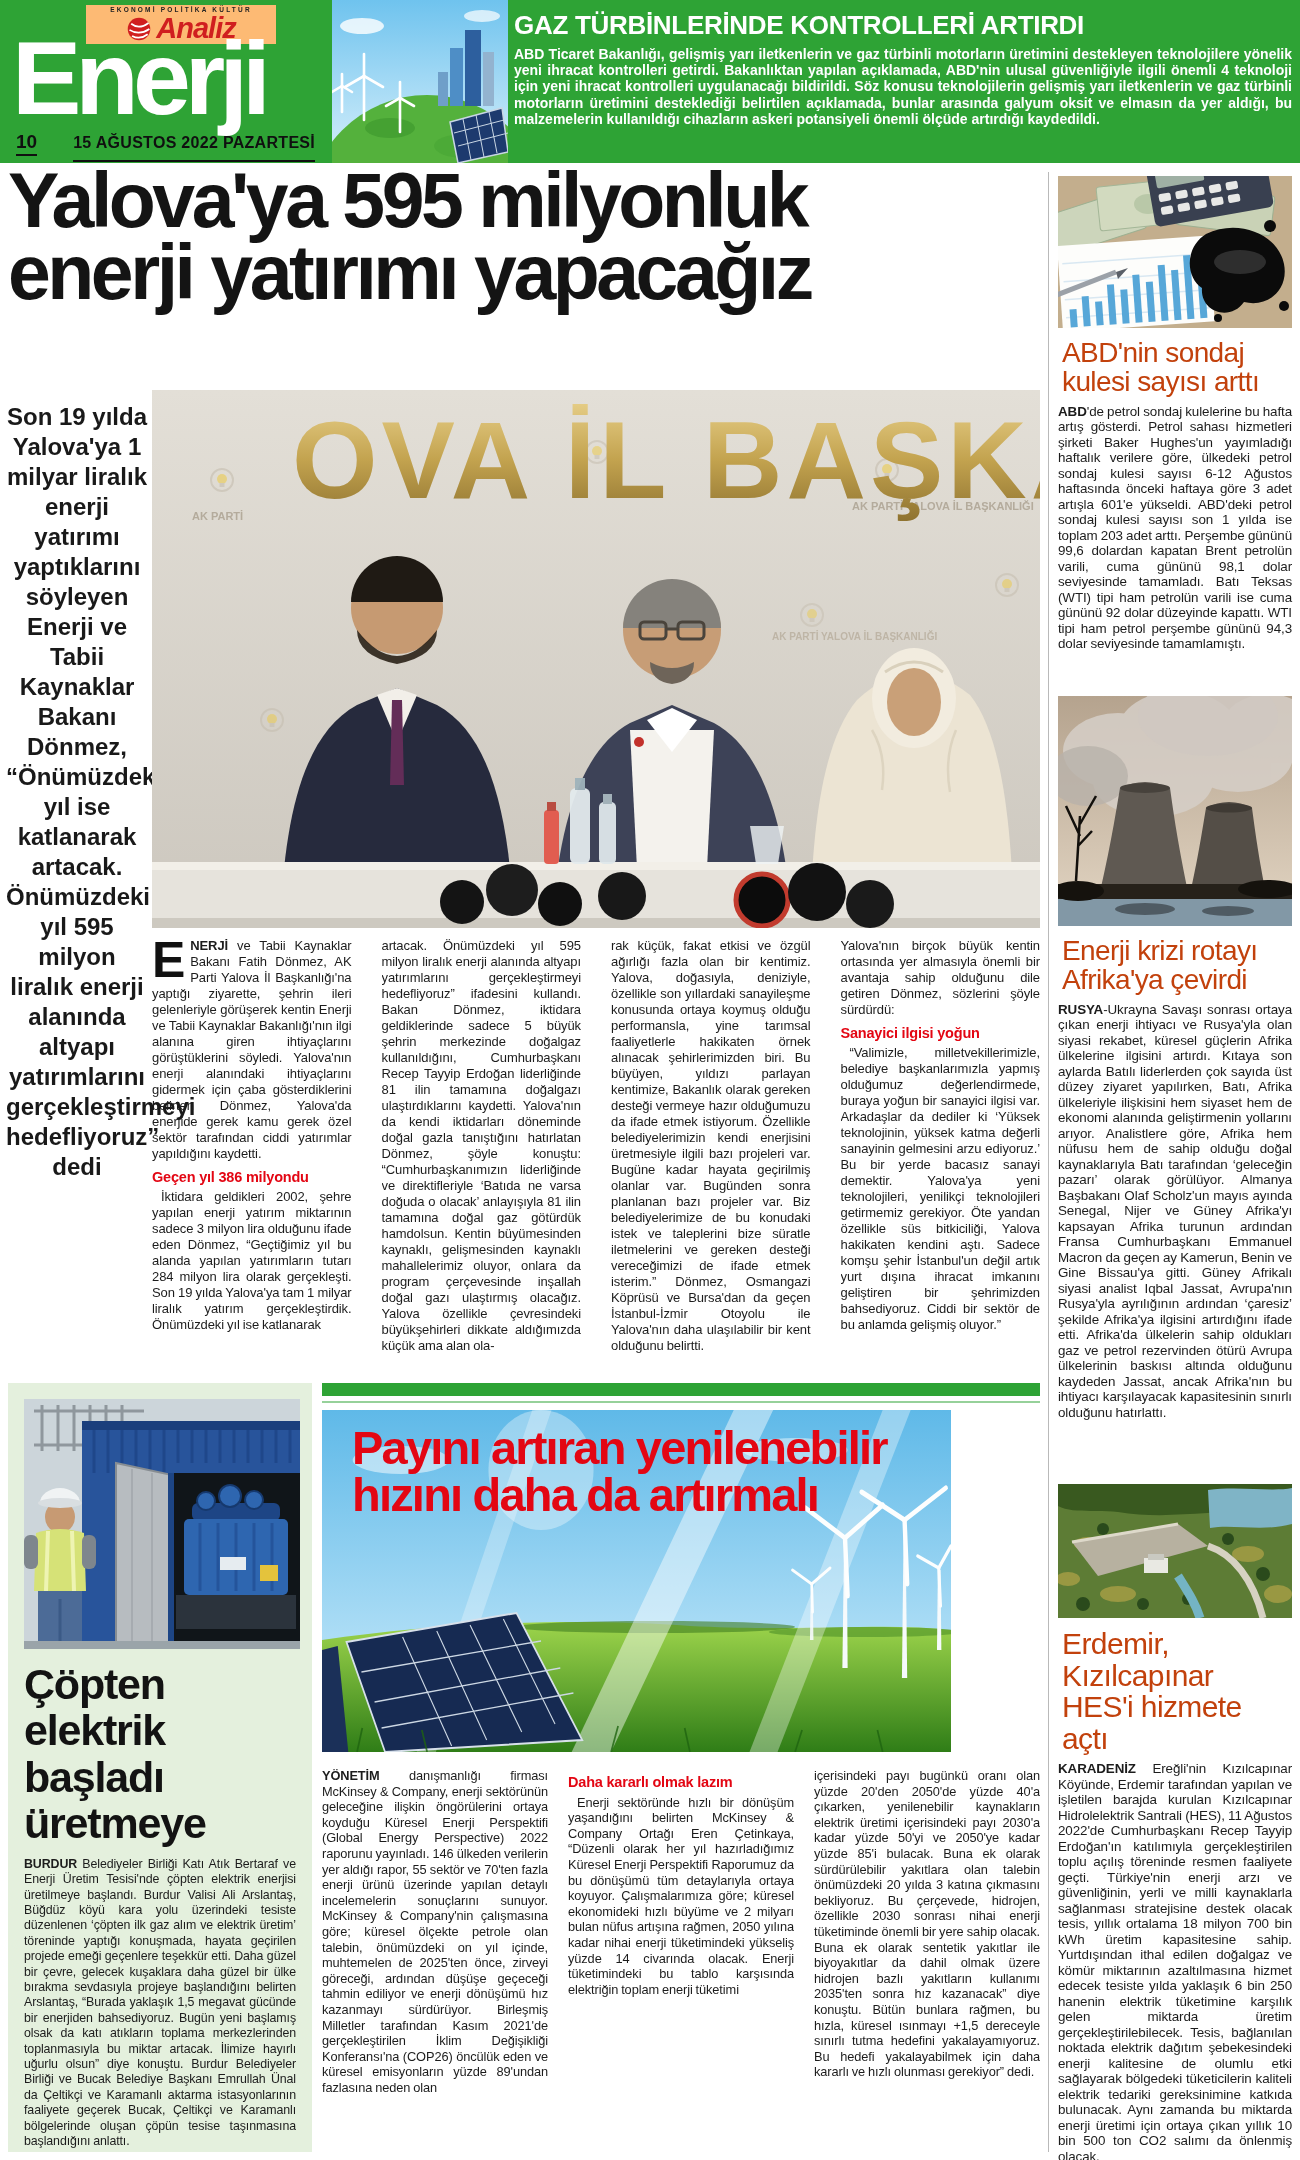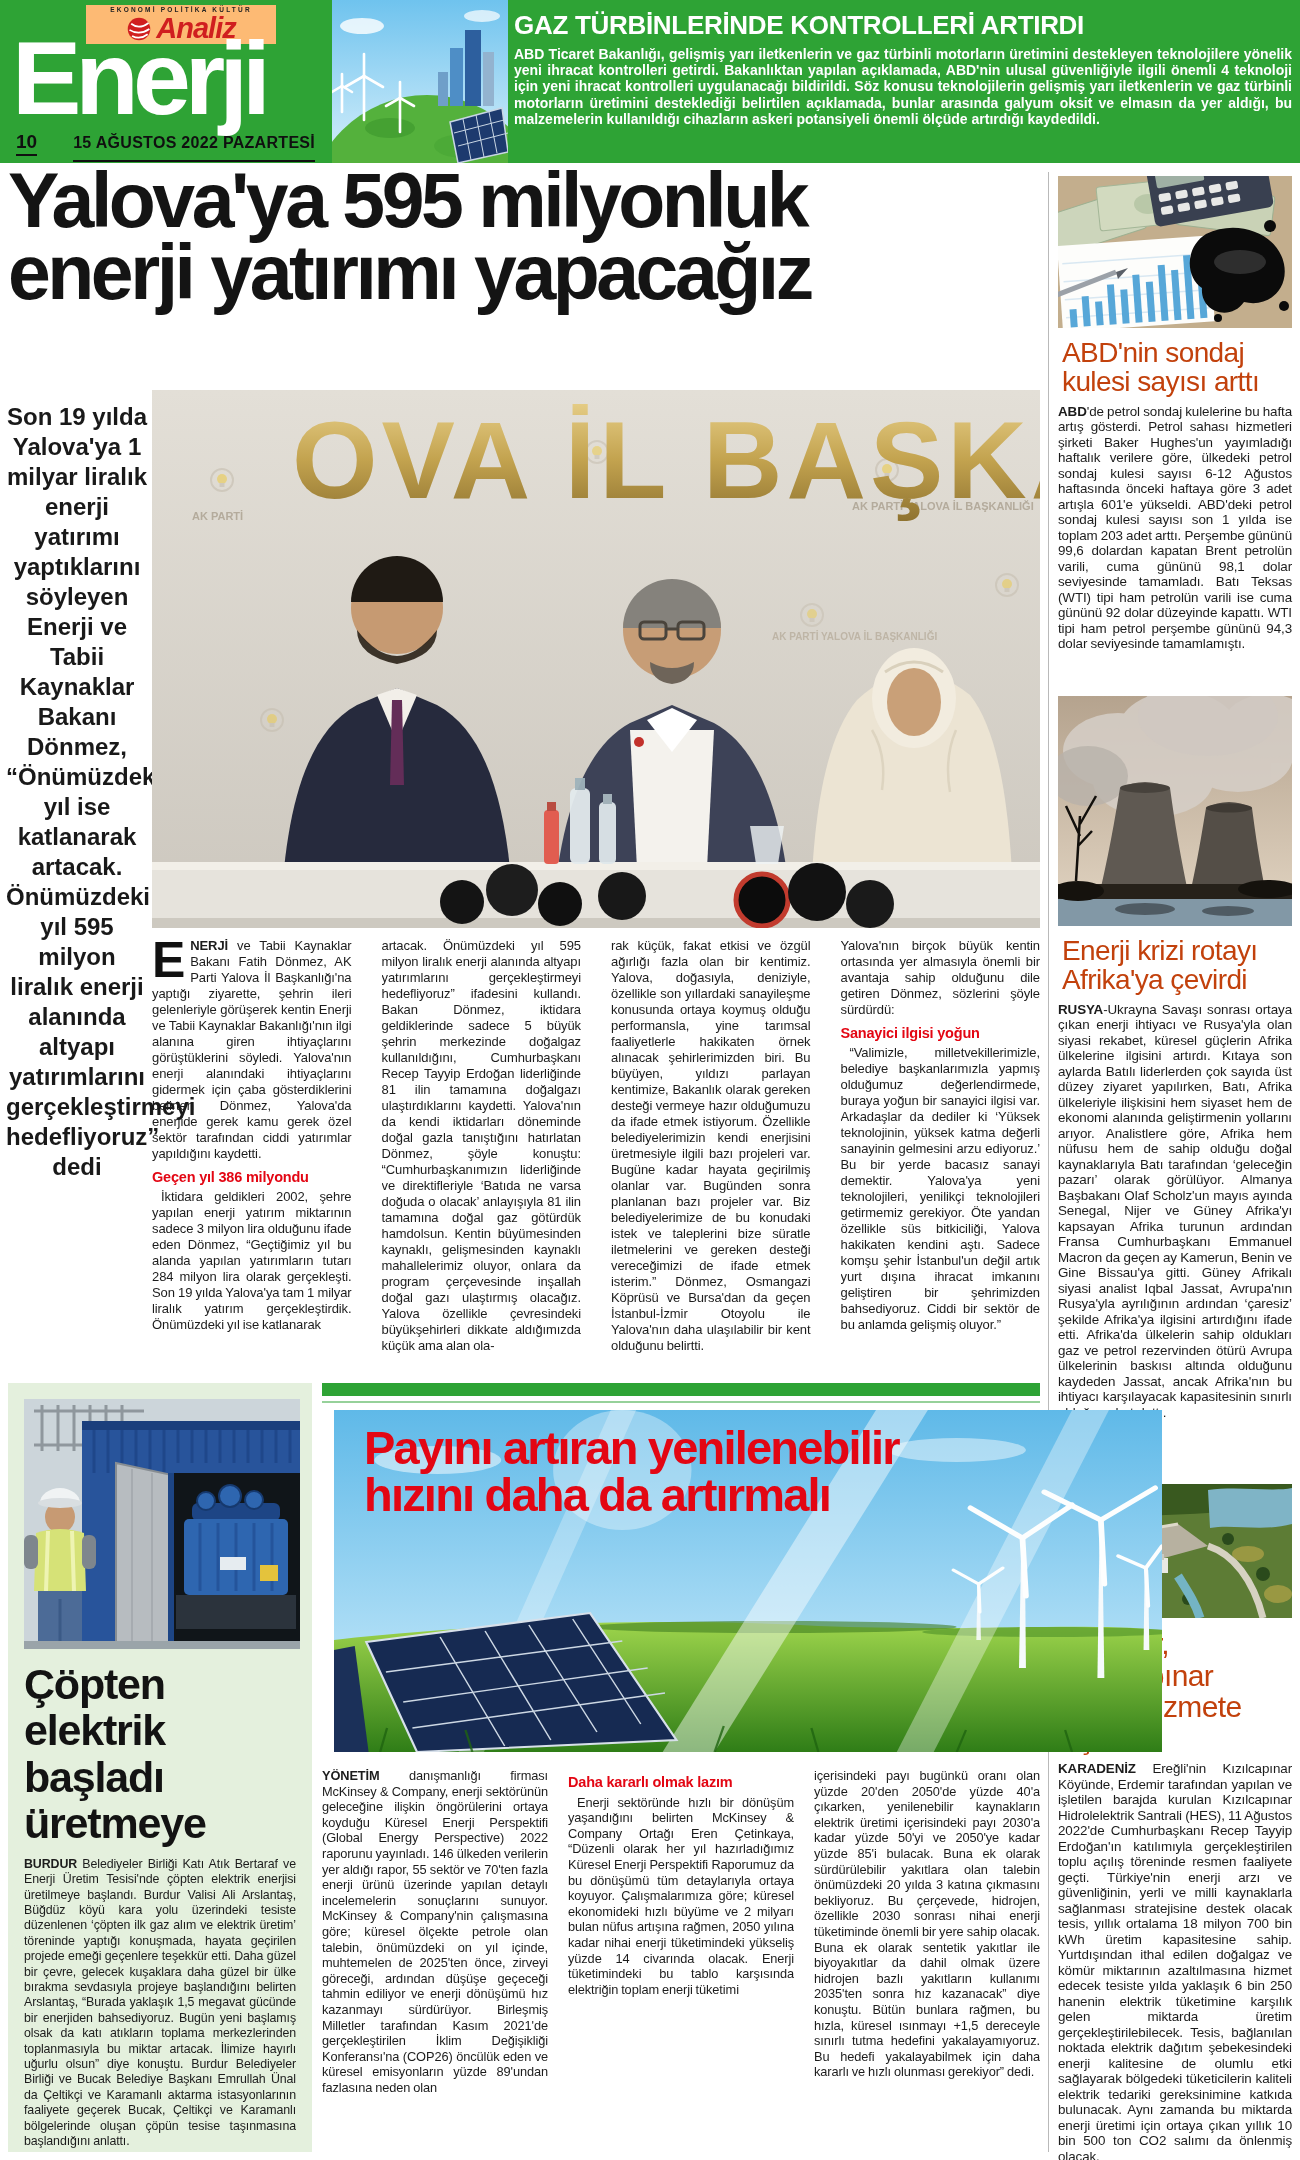--- a/index.html
+++ b/index.html
@@ -56,21 +56,21 @@
   .box-left{position:absolute; left:8px; top:1383px; width:304px; height:769px; background:var(--lightgreen); padding:16px;}
   .box-left figure{width:276px; height:250px; overflow:hidden;}
   .box-left figure svg{display:block; width:100%; height:100%;}
   .box-left h2{font-size:43px; line-height:1.08; font-weight:800; letter-spacing:-1.2px; color:#131313; margin:12px 0 10px;}
   .box-left .flow{font-size:12.4px; line-height:15.4px; max-height:328px; overflow:hidden;}
 
   
   .box-mid{position:absolute; left:322px; top:1383px; width:718px; height:769px;}
   .gbar{height:13px; background:var(--green);}
   .gline{height:2px; background:var(--green); opacity:.5; margin-top:5px;}
-  .mid-photo{position:relative; margin-top:7px; width:828px; height:342px; overflow:hidden;margin-left:12px;}
+  .mid-photo{position:relative; margin-top:7px; width:629px; height:342px; overflow:hidden;}
   .mid-photo svg{display:block; width:100%; height:100%;}
   .mid-head{position:absolute; left:30px; top:14px; color:var(--red); font-size:47px; font-weight:800; line-height:1.0; letter-spacing:-1.8px; white-space:nowrap;}
   .mid-cols{margin-top:16px; display:flex; gap:20px; height:388px; overflow:hidden;}
   .mid-cols .col{flex:1 1 0; overflow:hidden; font-size:12.8px; line-height:15.6px;}
 </style>
 </head>
 <body>
 
 <div class="page">
 

